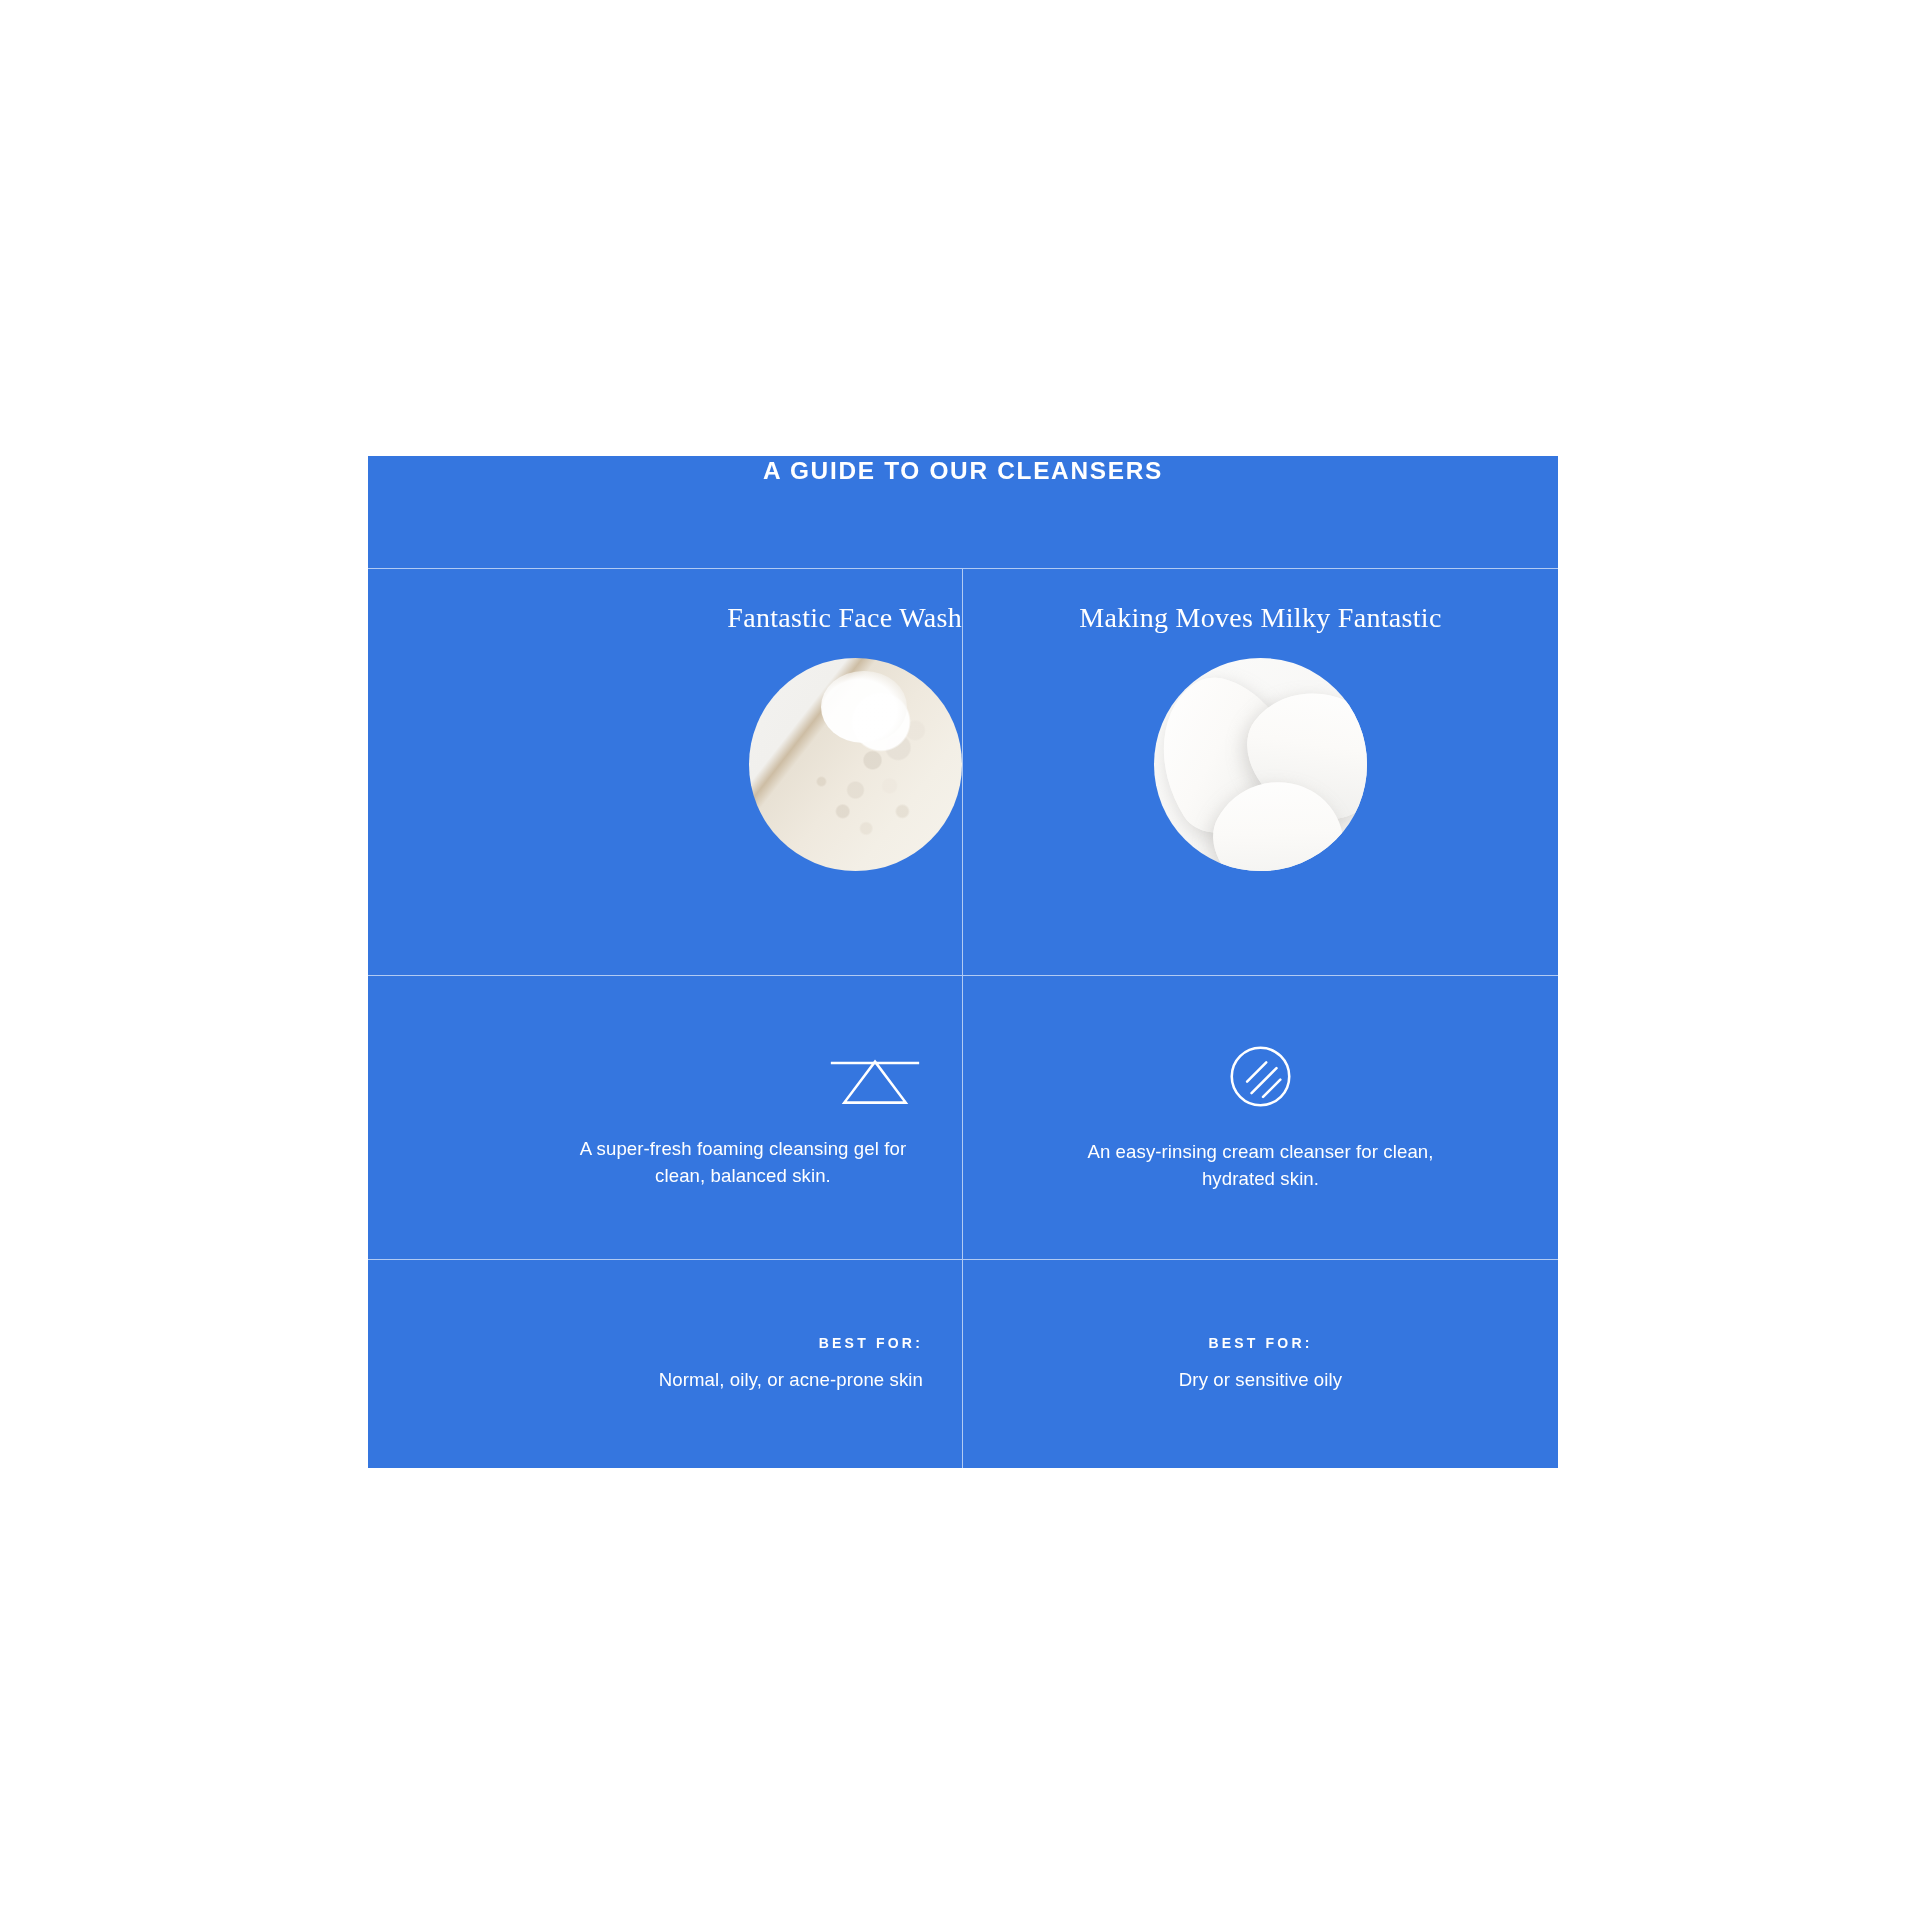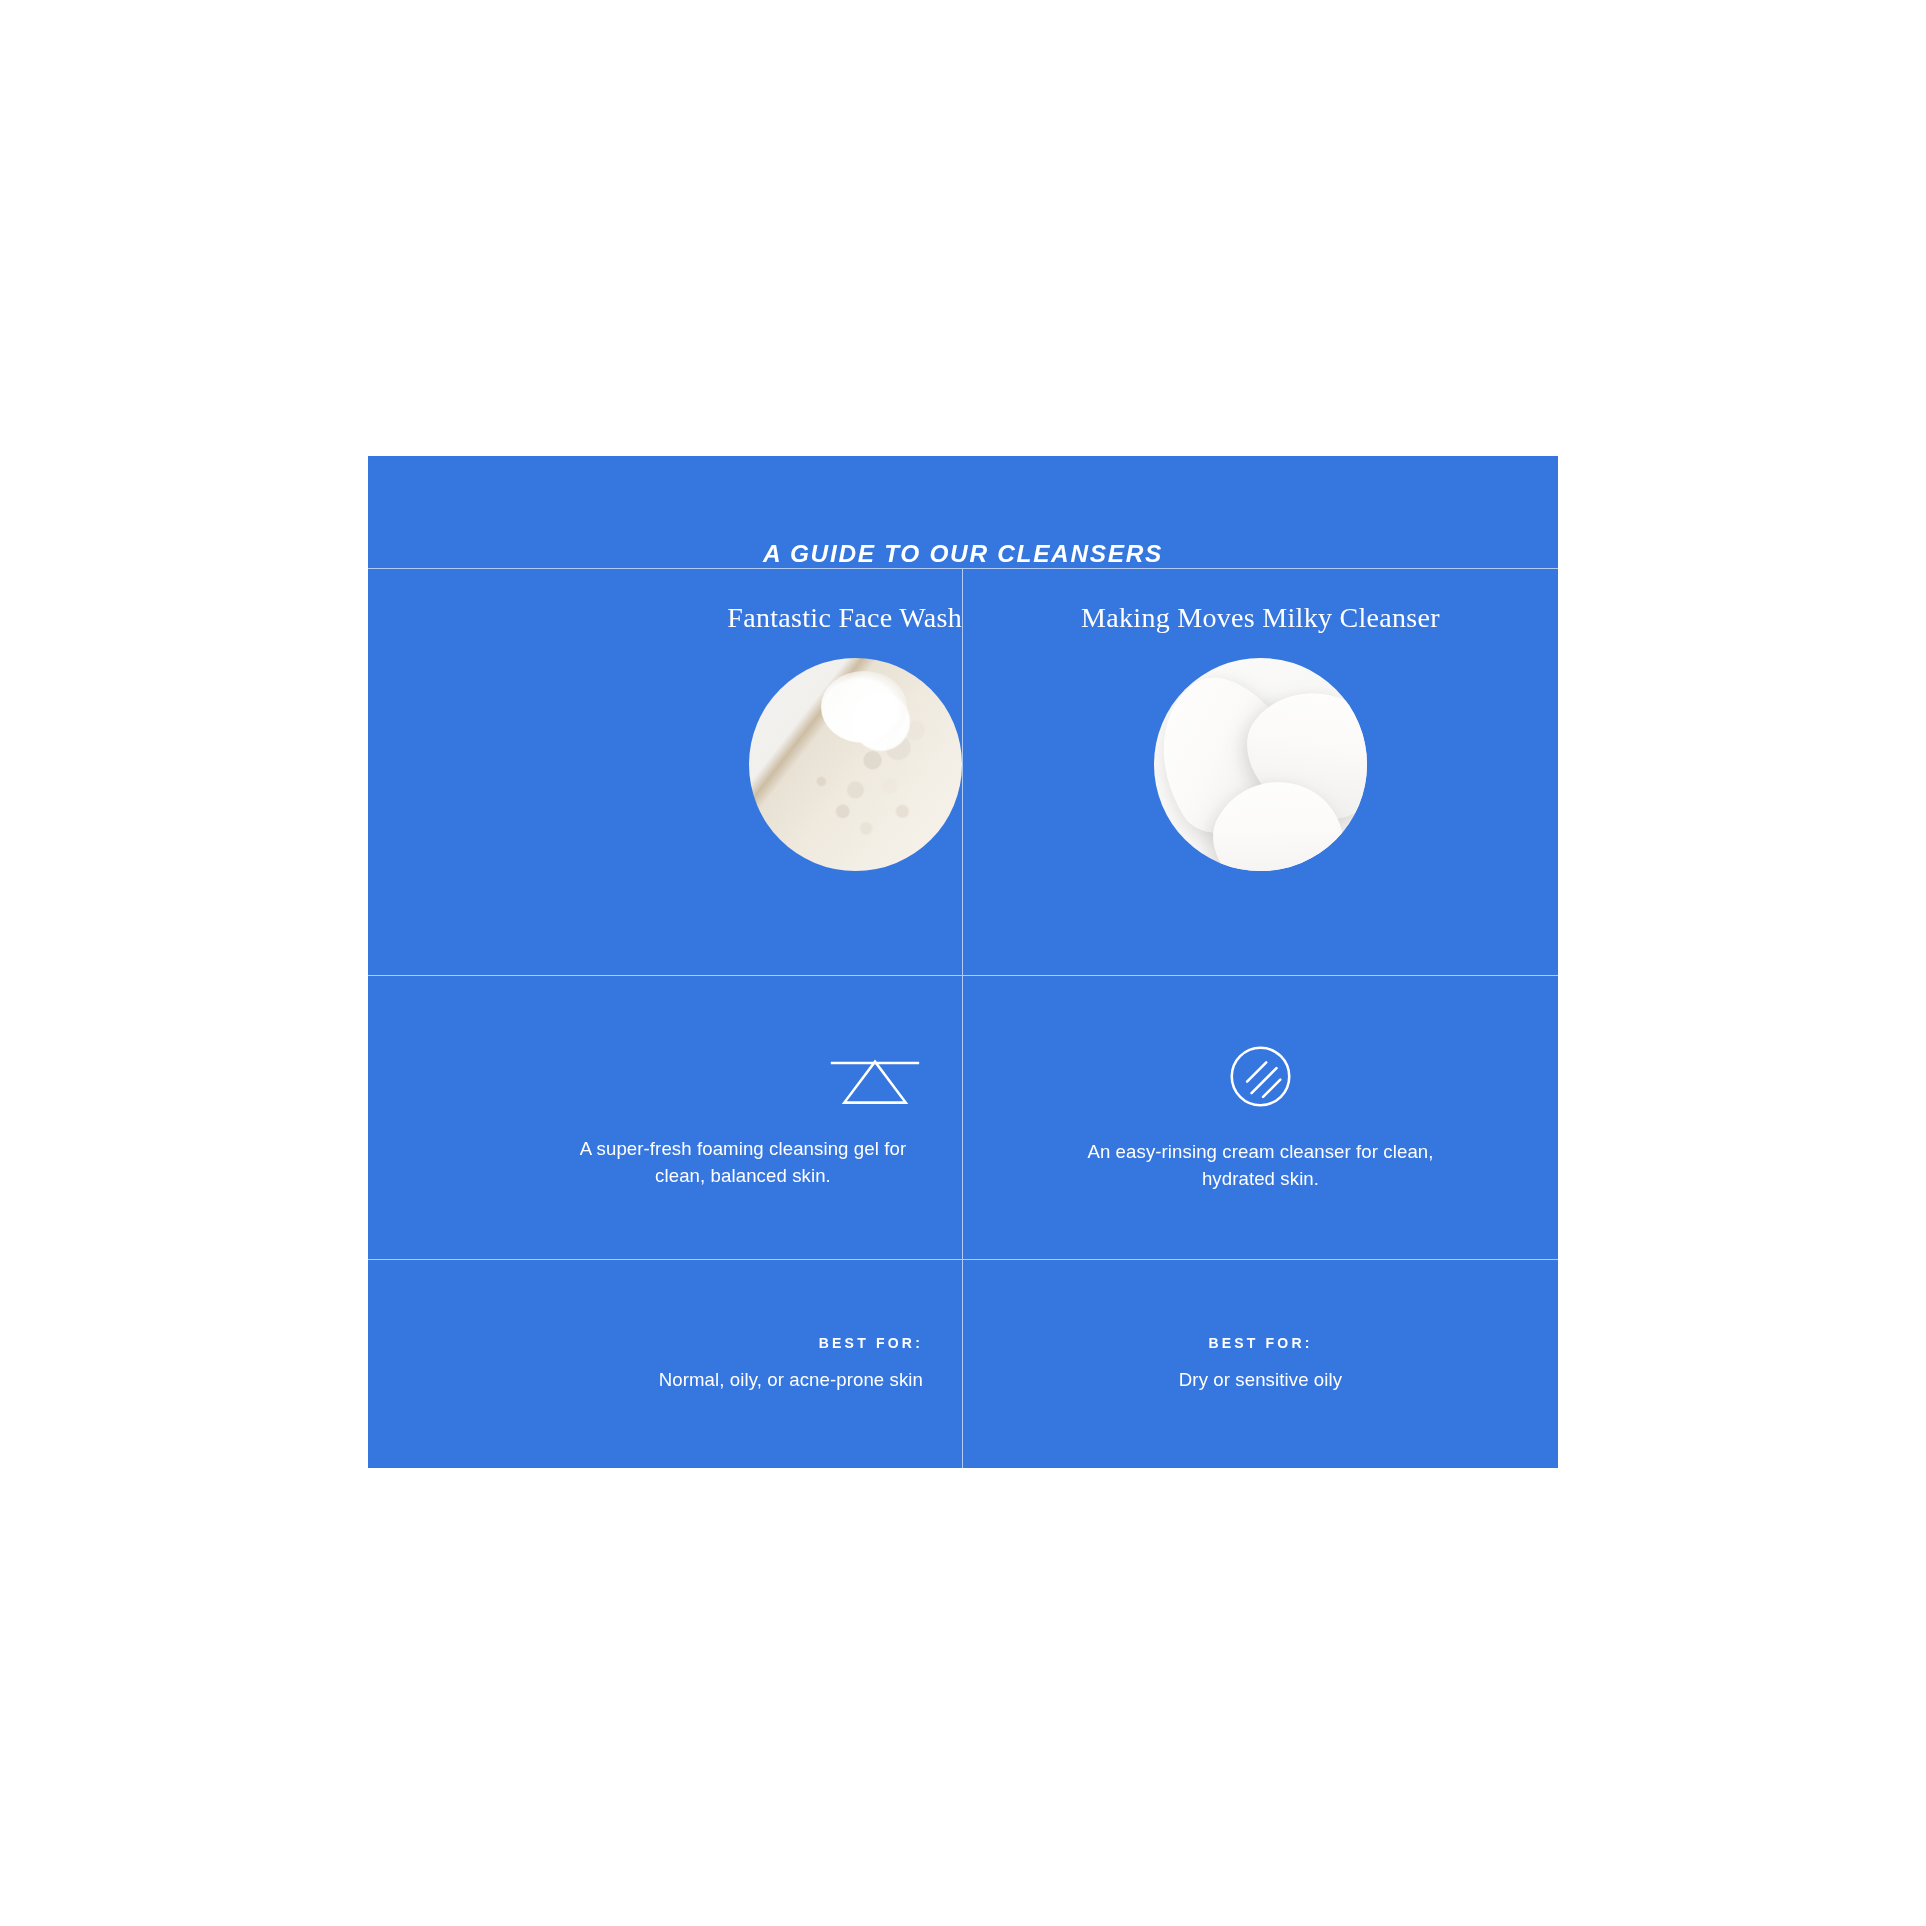--- a/index.html
+++ b/index.html
@@ -26,25 +26,24 @@
     box-sizing: border-box;
     display: flex;
     flex-direction: column;
   }
 
   
   .panel-header {
     height: 113px;
     flex: 0 0 113px;
     display: flex;
-    align-items: flex-end;
+    align-items: flex-start;
     justify-content: center;
     border-bottom: 1.3px solid rgba(255,255,255,0.62);
     box-sizing: border-box;
-    font-style: italic;
   }
   .panel-title {
     color: #ffffff;
     font-family: "Liberation Sans", sans-serif;
     font-weight: bold;
     font-size: 24.4px;
     letter-spacing: 1.7px;
     text-align: center;
     line-height: 1.2;
   }
@@ -235,21 +234,21 @@
   </div>
 
   <div class="grid-row row-products">
 
     <div class="grid-cell left product-cell">
       <div class="product-name">Fantastic Face Wash</div>
       <div class="product-swatch swatch-foam"></div>
     </div>
 
     <div class="grid-cell right product-cell">
-      <div class="product-name">Making Moves Milky Cleanser</div>
+      <div class="product-name">Making Moves Milky Fantastic</div>
       <div class="product-swatch swatch-cream">
         <div class="blob-a"></div>
         <div class="blob-b"></div>
         <div class="blob-c"></div>
       </div>
     </div>
 
   </div>
 
   <div class="grid-row row-descriptions">

